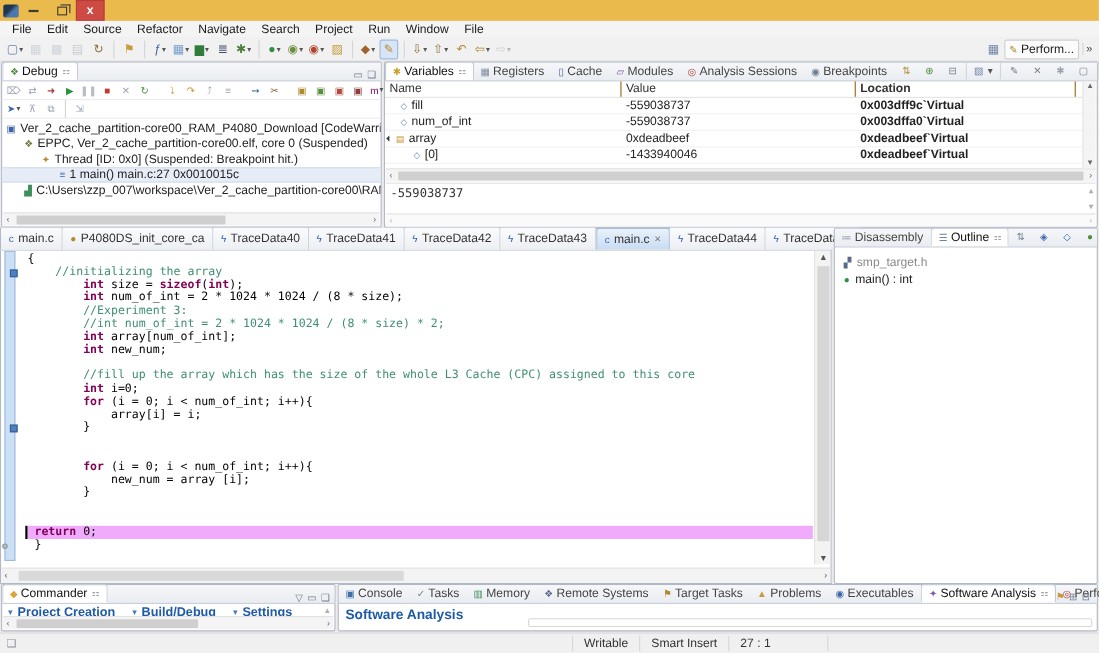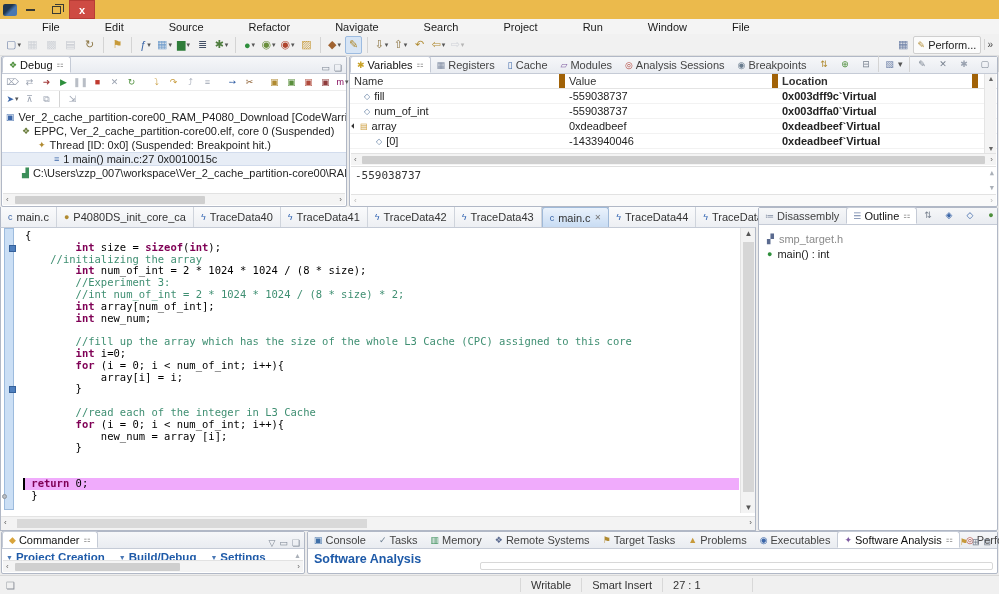--- a/index.html
+++ b/index.html
@@ -13,21 +13,21 @@
   .titlebar .title { flex:1; text-align:center; font-size:12px; color:#30302c; }
   .win-btn { width:26px; height:19px; display:flex; align-items:center; justify-content:center; }
   .win-min-bar { width:9px; height:2px; background:#3a3a34; }
   .win-restore { width:9px; height:8px; border:1px solid #3a3a34; background:#EBBA4C; position:relative; }
   .win-restore:before { content:""; position:absolute; left:2px; top:-3px; width:8px; height:7px; border:1px solid #3a3a34; border-bottom:none; border-left:none; }
   .win-close { background:#CE4B43; border:1px solid #b73c35; }
   .win-close span { color:#fff; font-size:11px; font-weight:bold; }
 
   
   .menubar { left:0; top:19px; width:999px; height:15px; background:#F4F4F4; display:flex; align-items:center; padding-left:4px; }
-  .menu-item { padding:1px 7px; color:#1a1a1a;margin-left:31px; }
+  .menu-item { padding:1px 7px; color:#1a1a1a; }
   .toolbar { left:0; top:34px; width:999px; height:22px; background:#F1F1F1; border-bottom:1px solid #E0E0E0; display:flex; align-items:center; padding-left:4px; }
   .tb-icon { height:18px; min-width:17px; display:inline-flex; align-items:center; justify-content:center; font-size:11px; margin:0 1px; border-radius:2px; }
   .tb-icon.hl { background:#D7E5F5; border:1px solid #9cbbe0; }
   .tb-dd { font-size:7px; color:#555; margin-left:1px; }
   .tb-sep { width:1px; height:16px; background:#D4D4D4; margin:0 4px; }
   .tb-icon.dis { opacity:.38; }
   .persp { position:absolute; right:4px; top:34px; height:21px; display:flex; align-items:center; background:#F1F1F1; }
   .persp .pbtn { display:flex; align-items:center; border:1px solid #cfcfcf; background:#fbfbfb; border-radius:2px; height:18px; padding:0 4px; margin-right:3px; }
   .persp .chev { font-size:10px; color:#444; padding:0 2px; border-left:1px solid #d4d4d4; }
 
@@ -46,21 +46,21 @@
   .dbg-toolbar .tb-icon { height:15px; min-width:15px; font-size:10px; }
   .tree-row { display:flex; align-items:center; height:14px; white-space:nowrap; overflow:hidden; }
   .tree-row .ticon { font-size:9px; margin-right:4px; }
   .tree-row.sel { background:#E7EDF6; border-top:1px solid #d2dced; border-bottom:1px solid #d2dced; }
   .hscroll { position:absolute; left:1px; right:1px; bottom:1px; height:12px; background:#F4F4F4; border-top:1px solid #E2E2E2; }
   .hscroll .thumb { position:absolute; top:2px; height:8px; background:#CFCFCF; border-radius:1px; }
   .hscroll .ar { position:absolute; top:0; font-size:8px; color:#666; line-height:12px; }
 
   
   .var-header { display:flex; height:15px; border-bottom:1px solid #E4E4E4; color:#333; }
-  .var-header div { padding:1px 4px; border-right:6px solid #a16207; }
+  .var-header div { padding:1px 4px; border-right:1px solid #a16207; }
   .var-row { display:flex; height:15px; align-items:center; border-bottom:1px solid #F2F2F2; white-space:nowrap; }
   .var-row div { padding:0 4px; overflow:hidden; }
   .vc-name { width:215px; display:flex; align-items:center; }
   .vc-val { width:213px; }
   .vc-loc { width:200px;font-weight:bold; }
   .var-row .ticon { font-size:8px; margin-right:4px; }
   .twisty { width:0; height:0; border-left:4px solid #333; border-top:4px solid transparent; margin-right:4px; transform:rotate(45deg); }
   .vscroll { position:absolute; right:1px; width:12px; background:#F4F4F4; border-left:1px solid #e4e4e4; }
   .vscroll .ar { position:absolute; left:0; width:12px; text-align:center; font-size:7px; color:#666; }
   .detail-pane { position:absolute; background:#fff; font-family:"DejaVu Sans Mono", monospace; font-size:11px; color:#333; padding:2px 4px; border-top:1px solid #E0E0E0; }
@@ -524,35 +524,35 @@
   </div>
 
 <div class="abs editor">
   <div class="gutter" id="gutter">
       <div class="gmark" style="top: 15.8px;"></div>
       <div class="gmark" style="top: 157.4px;"></div>
       <div class="gdot" style="top: 264.6px;"></div>
     </div>
   <div class="code-area" id="code-area">
       <div class="code-line"><span class="s-p">{</span></div>
+      <div class="code-line"><span class="s-p">    </span><span class="s-cmt">//initializing the array</span></div>
       <div class="code-line"><span class="s-p">        </span><span class="s-kw">int</span><span class="s-p"> size = </span><span class="s-kw">sizeof</span><span class="s-p">(</span><span class="s-kw">int</span><span class="s-p">);</span></div>
-      <div class="code-line"><span class="s-p">    </span><span class="s-cmt">//initializing the array</span></div>
       <div class="code-line"><span class="s-p">        </span><span class="s-kw">int</span><span class="s-p"> num_of_int = 2 * 1024 * 1024 / (8 * size);</span></div>
       <div class="code-line"><span class="s-p">        </span><span class="s-cmt">//Experiment 3:</span></div>
       <div class="code-line"><span class="s-p">        </span><span class="s-cmt">//int num_of_int = 2 * 1024 * 1024 / (8 * size) * 2;</span></div>
       <div class="code-line"><span class="s-p">        </span><span class="s-kw">int</span><span class="s-p"> array[num_of_int];</span></div>
       <div class="code-line"><span class="s-p">        </span><span class="s-kw">int</span><span class="s-p"> new_num;</span></div>
       <div class="code-line">&nbsp;</div>
       <div class="code-line"><span class="s-p">        </span><span class="s-cmt">//fill up the array which has the size of the whole L3 Cache (CPC) assigned to this core</span></div>
       <div class="code-line"><span class="s-p">        </span><span class="s-kw">int</span><span class="s-p"> i=0;</span></div>
       <div class="code-line"><span class="s-p">        </span><span class="s-kw">for</span><span class="s-p"> (i = 0; i &lt; num_of_int; i++){</span></div>
       <div class="code-line"><span class="s-p">            array[i] = i;</span></div>
       <div class="code-line"><span class="s-p">        }</span></div>
       <div class="code-line">&nbsp;</div>
-      <div class="code-line"><span class="s-p">        </span><span class="s-cmt">//read each of the integer in L3 Cache</span></div>
+      <div class="code-line"><span class="s-p">        </span></div>
       <div class="code-line"><span class="s-p">        </span><span class="s-kw">for</span><span class="s-p"> (i = 0; i &lt; num_of_int; i++){</span></div>
       <div class="code-line"><span class="s-p">            new_num = array [i];</span></div>
       <div class="code-line"><span class="s-p">        }</span></div>
       <div class="code-line">&nbsp;</div>
       <div class="code-line">&nbsp;</div>
       <div class="code-line current"><span class="s-p"> </span><span class="s-kw">return</span><span class="s-p"> 0;</span></div>
       <div class="code-line"><span class="s-p"> }</span></div>
     </div>
   <div class="ed-vscroll">
     <span class="ar" style="top:1px;">▲</span>

